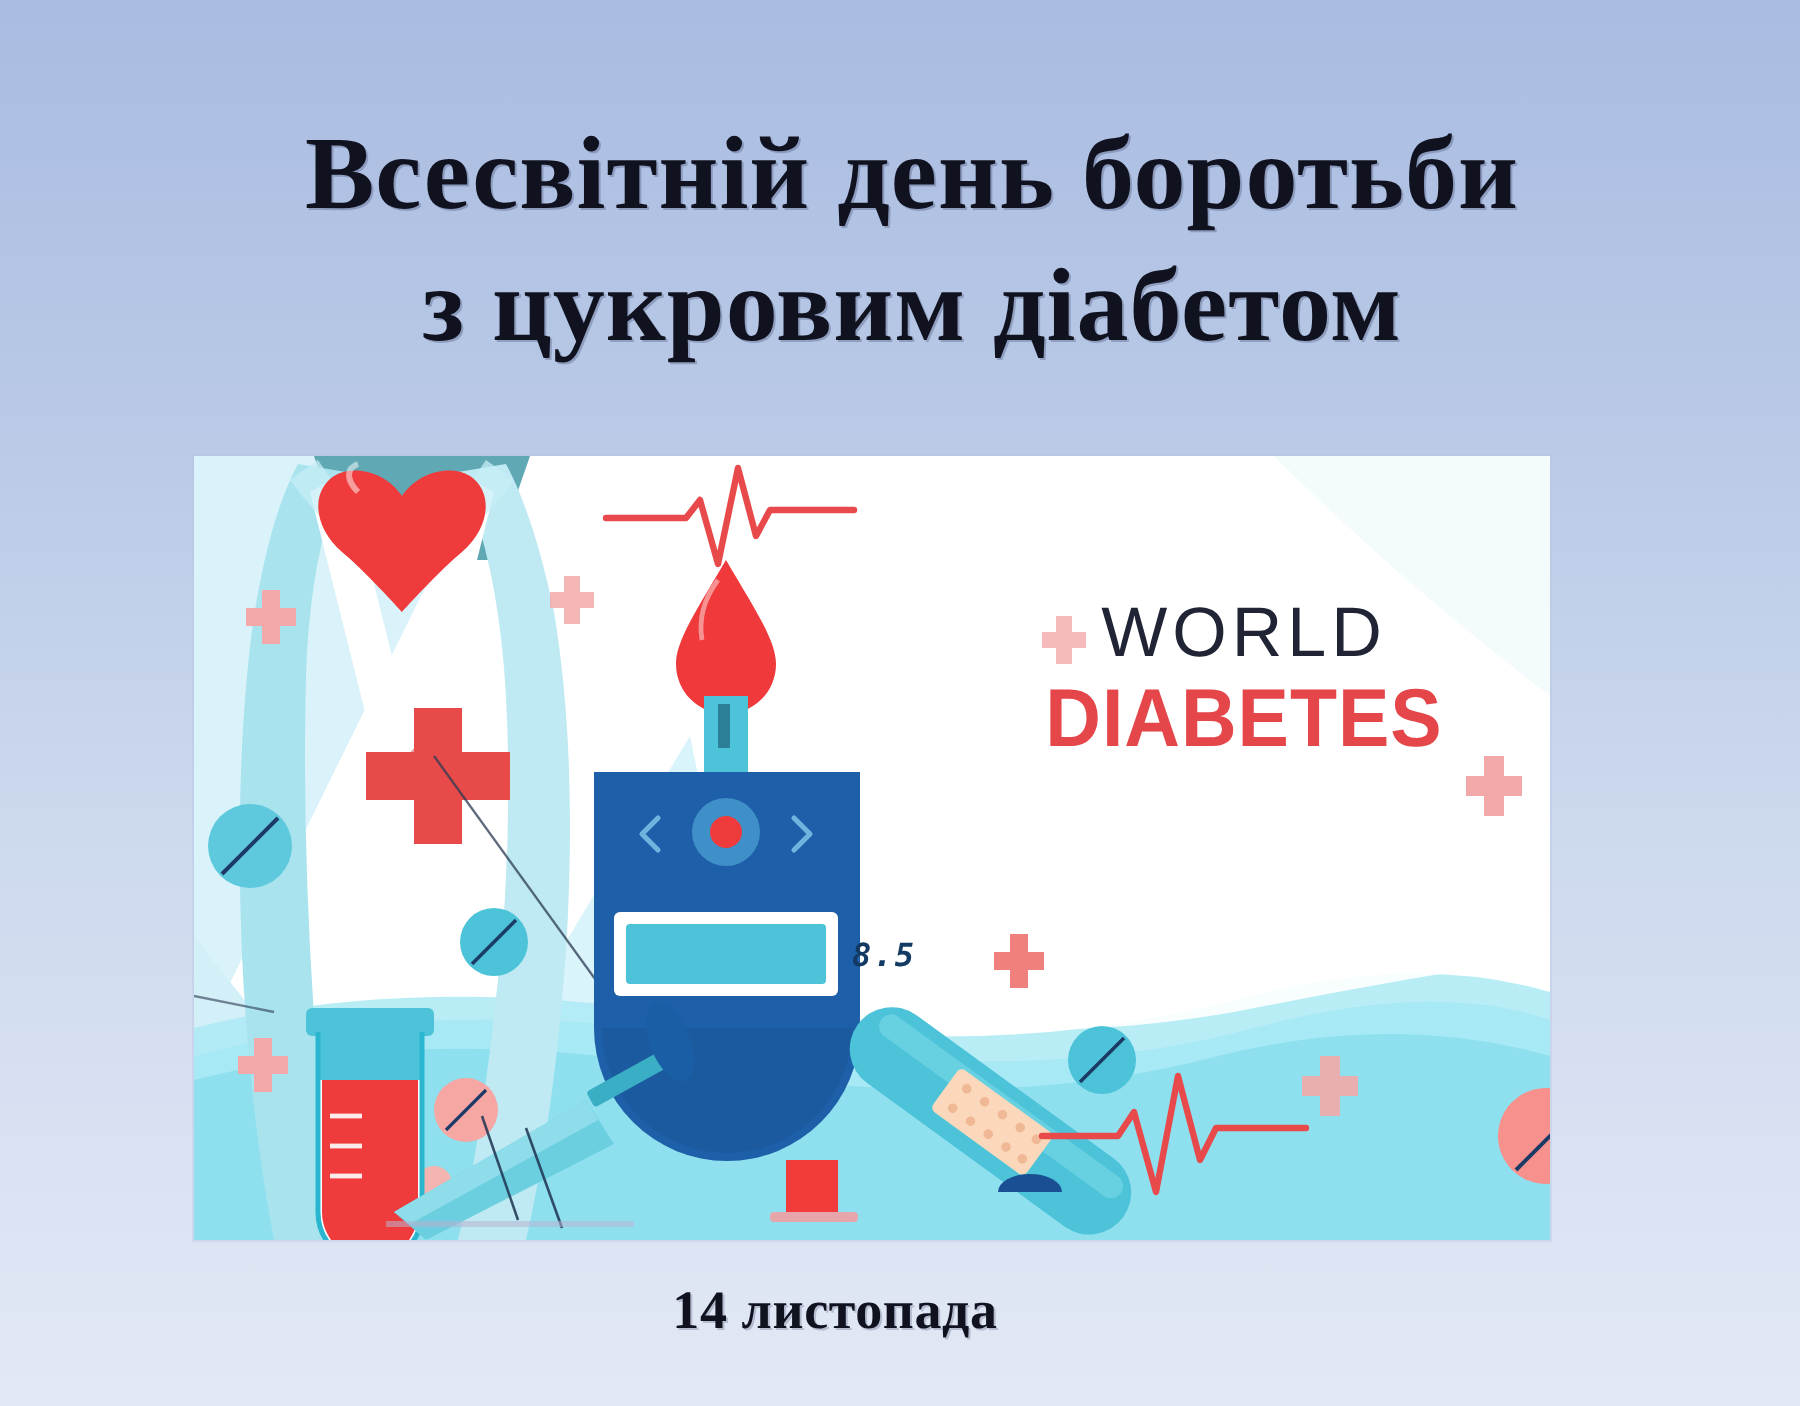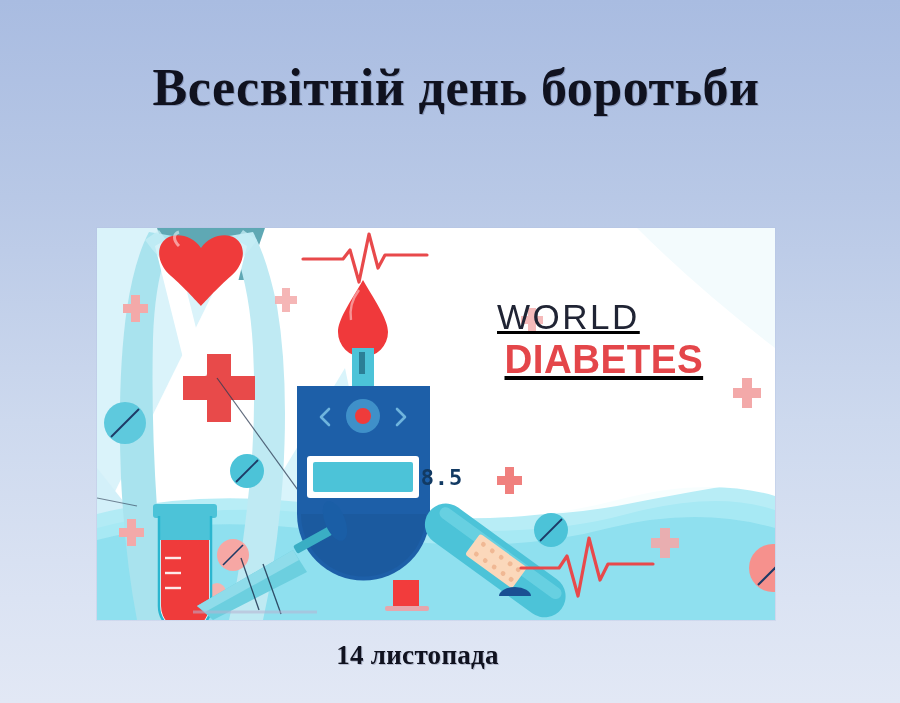--- a/index.html
+++ b/index.html
@@ -65,24 +65,23 @@
     box-shadow: 0 0 0 1px rgba(180,195,225,0.35);
   }
   .illo-svg { display: block; width: 678px; height: 392px; }
 
   
   .wdd-block {
     position: absolute;
     left: 400px;
     top: 68px;
     width: 250px;
-    text-align: left;
+    text-align: center;
     font-family: "Liberation Sans", sans-serif;
     pointer-events: none;
-    text-decoration: underline;
   }
   .wdd-world, .wdd-day {
     color: #202434;
     font-weight: 500;
     font-size: 35px;
     letter-spacing: 2.5px;
     line-height: 1.18;
     display: block;
   }
   .wdd-diabetes {
@@ -99,32 +98,34 @@
   .meter-readout {
     position: absolute;
     left: 311px;
     top: 233px;
     width: 68px;
     height: 33px;
     display: flex;
     align-items: center;
     justify-content: center;
     font-family: "DejaVu Sans Mono", "Liberation Mono", monospace;
-    font-size: 22px;
+    font-size: 16px;
     font-weight: bold;
     color: #123a63;
     letter-spacing: 1px;
     pointer-events: none;
+    font-style: italic;
   }
 </style>
 </head>
 <body>
 
 <h1 class="poster-title">
   <span class="line line1">Всесвітній день боротьби</span>
+  <span class="line line2">з цукровим діабетом</span>
 </h1>
 
 <div class="illustration-card">
 
   <svg class="illo-svg" viewBox="0 0 678 392" xmlns="http://www.w3.org/2000/svg">
 
     <g>
 
       <polygon points="0,0 148,0 0,300" fill="#daf3fa"></polygon>
       <polygon points="0,240 120,392 0,392" fill="#d3f0f9"></polygon>

